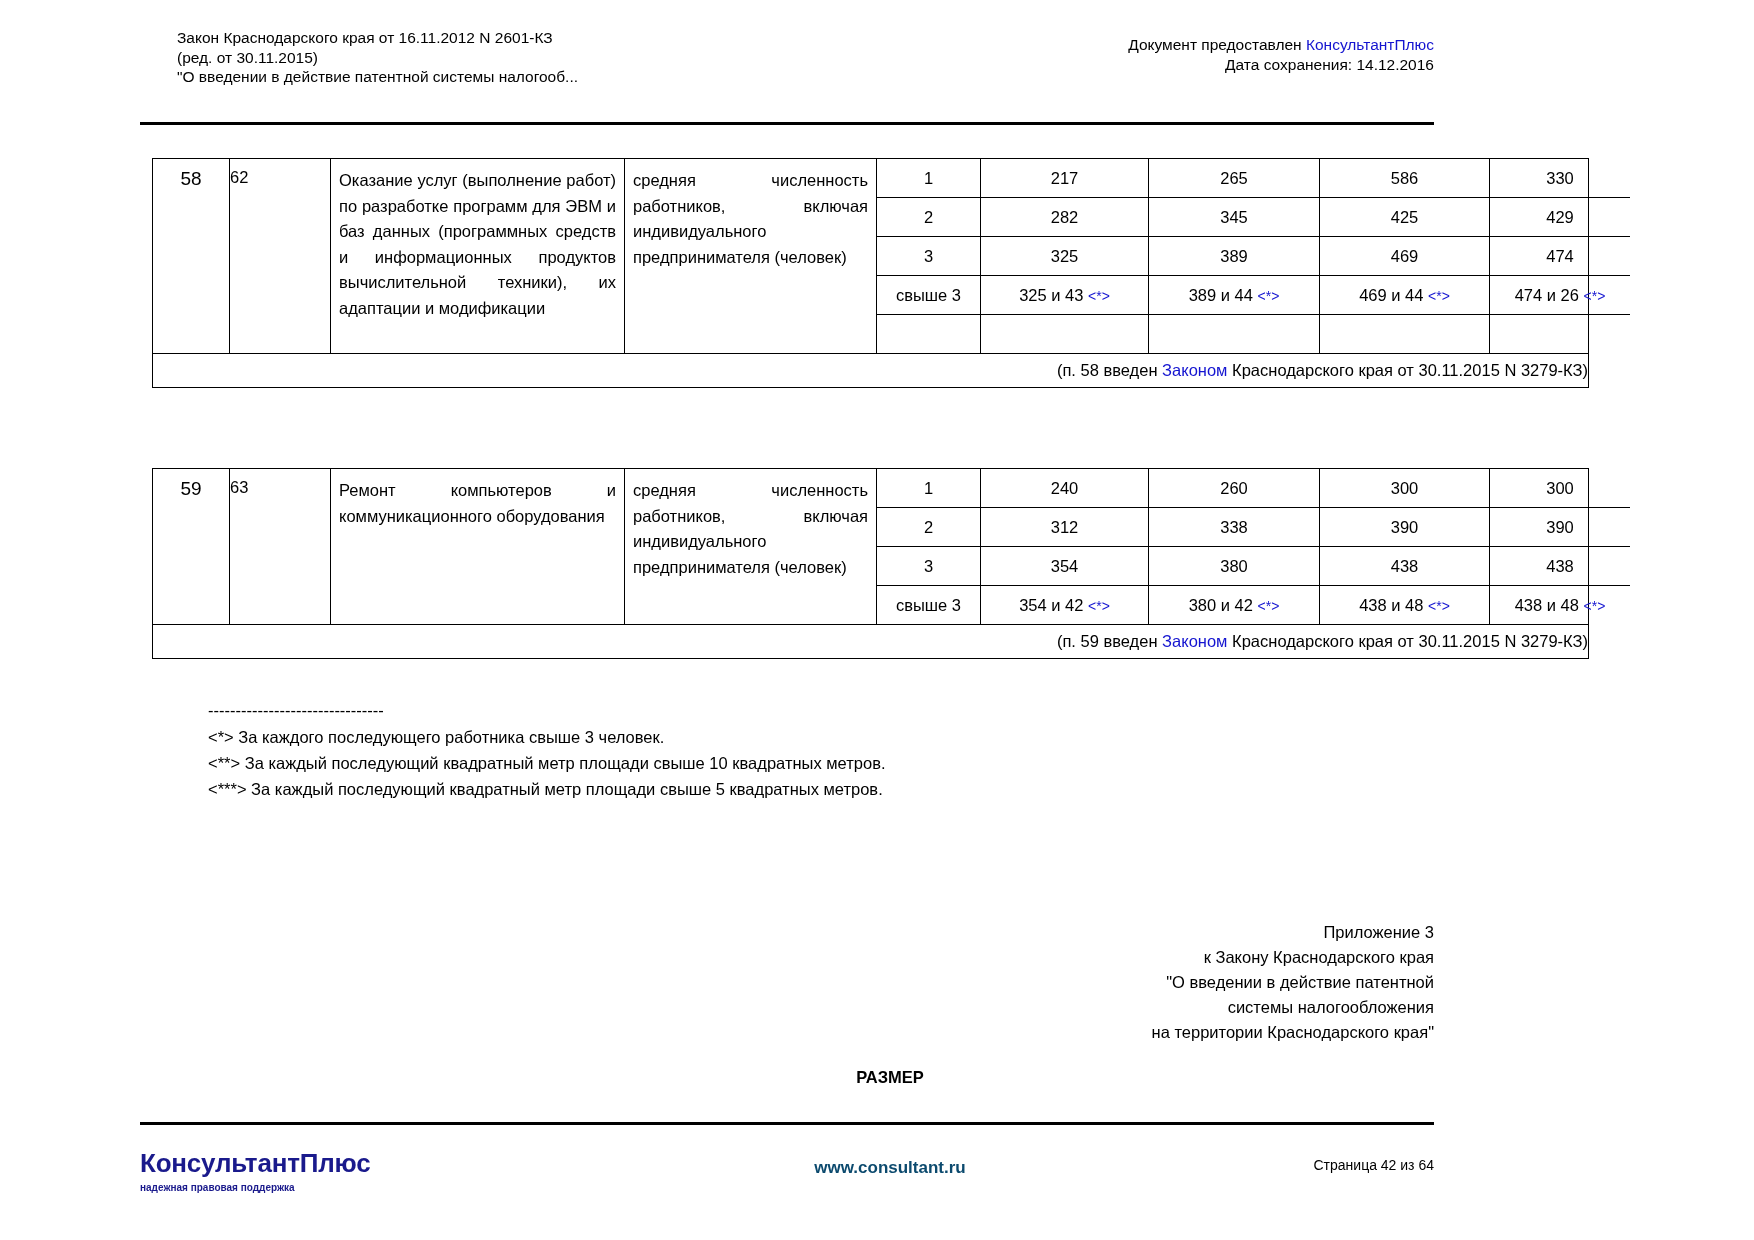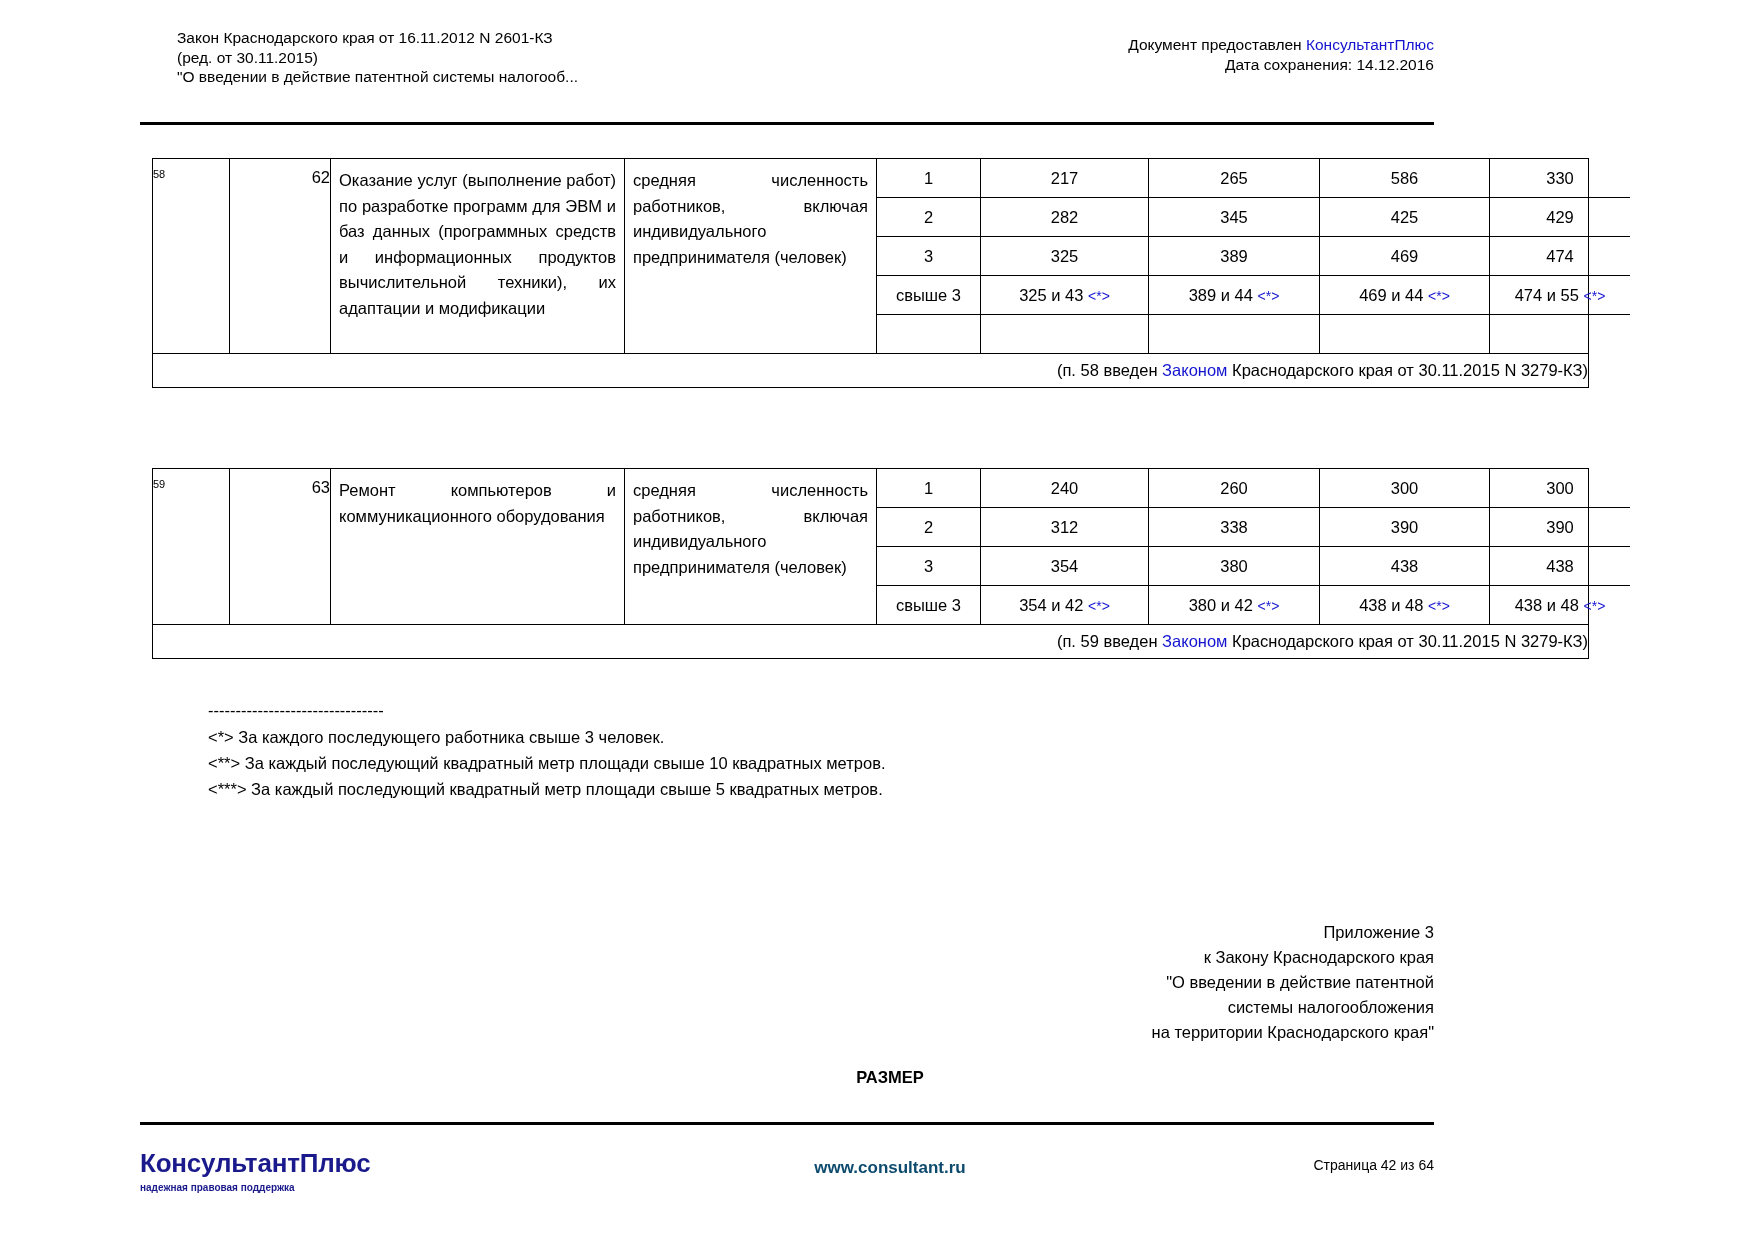--- a/index.html
+++ b/index.html
@@ -85,26 +85,27 @@
     width: 1437px;
     font-size: 16.5px;
   }
   table.t td {
     border: 1px solid #000000;
     padding: 0;
     vertical-align: top;
   }
   .c-num {
     width: 76px;
+    text-align: center;
     padding-top: 9px !important;
-    font-size: 11px;
+    font-size: 19px;
   }
   .c-num2 {
     width: 100px;
-    text-align: right;
+    text-align: left;
     padding-top: 9px !important;
     font-size: 16.5px;
   }
   .c-desc {
     width: 277px;
     padding: 9px 8px 8px 8px !important;
     text-align: justify;
     text-align-last: left;
     line-height: 25.5px;
     hyphens: none;
@@ -276,21 +277,21 @@
               <td class="iw-v1">325</td>
               <td class="iw-v2">389</td>
               <td class="iw-v3">469</td>
               <td class="iw-v4">474</td>
             </tr>
             <tr>
               <td class="iw-lbl">свыше 3</td>
               <td class="iw-v1"><span>325 и 43</span> <span class="fn">&lt;*&gt;</span></td>
               <td class="iw-v2"><span>389 и 44</span> <span class="fn">&lt;*&gt;</span></td>
               <td class="iw-v3"><span>469 и 44</span> <span class="fn">&lt;*&gt;</span></td>
-              <td class="iw-v4"><span>474 и 55</span> <span class="fn">&lt;*&gt;</span></td>
+              <td class="iw-v4"><span>474 и 26</span> <span class="fn">&lt;*&gt;</span></td>
             </tr>
             <tr class="spacer-row">
               <td class="iw-lbl"></td>
               <td class="iw-v1"></td>
               <td class="iw-v2"></td>
               <td class="iw-v3"></td>
               <td class="iw-v4"></td>
             </tr>
           </tbody>
               </table>

